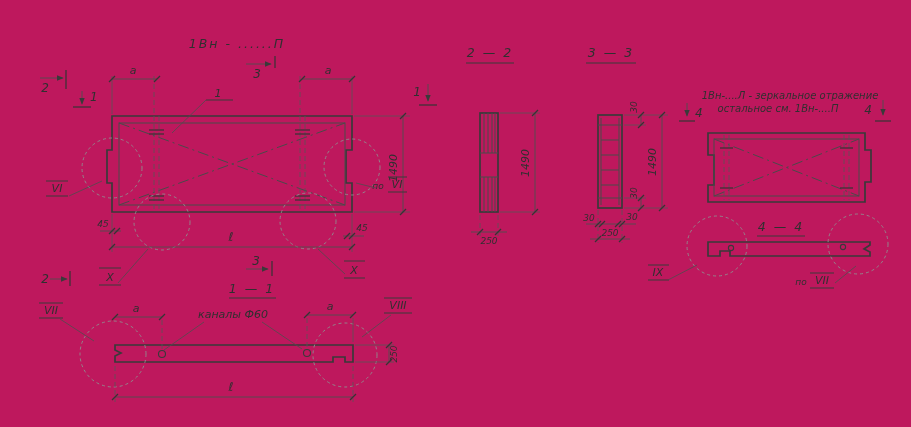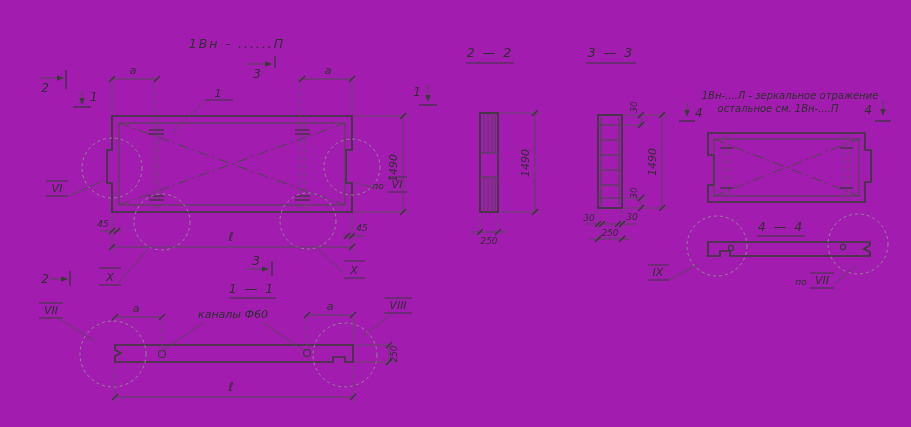--- a/index.html
+++ b/index.html
@@ -1,16 +1,16 @@
 <!DOCTYPE html>
 <html><head>
 <meta charset="utf-8">
 <style>
   html,body{margin:0;padding:0;background:#ffffff;}
-  .page{width:911px;height:427px;background:#a21caf;position:relative;overflow:hidden;}
+  .page{width:911px;height:427px;background:#be185d;position:relative;overflow:hidden;}
   svg{display:block;}
   .ol{fill:none;stroke:#3a3a3a;stroke-width:1.7;stroke-linejoin:miter;}
   .il{fill:none;stroke:#4a4a4a;stroke-width:1;}
   .thin{fill:none;stroke:#565656;stroke-width:.8;}
   .dim{fill:none;stroke:#4e4e4e;stroke-width:.9;}
   .tk{stroke:#353535;stroke-width:1.2;}
   .dash{stroke-dasharray:5 3;}
   .dd{stroke-dasharray:11 4 2 4;}
   .dc{fill:none;stroke:#8e8e8e;stroke-width:.9;stroke-dasharray:3 3;}
   .lead{fill:none;stroke:#4e4e4e;stroke-width:.8;}

